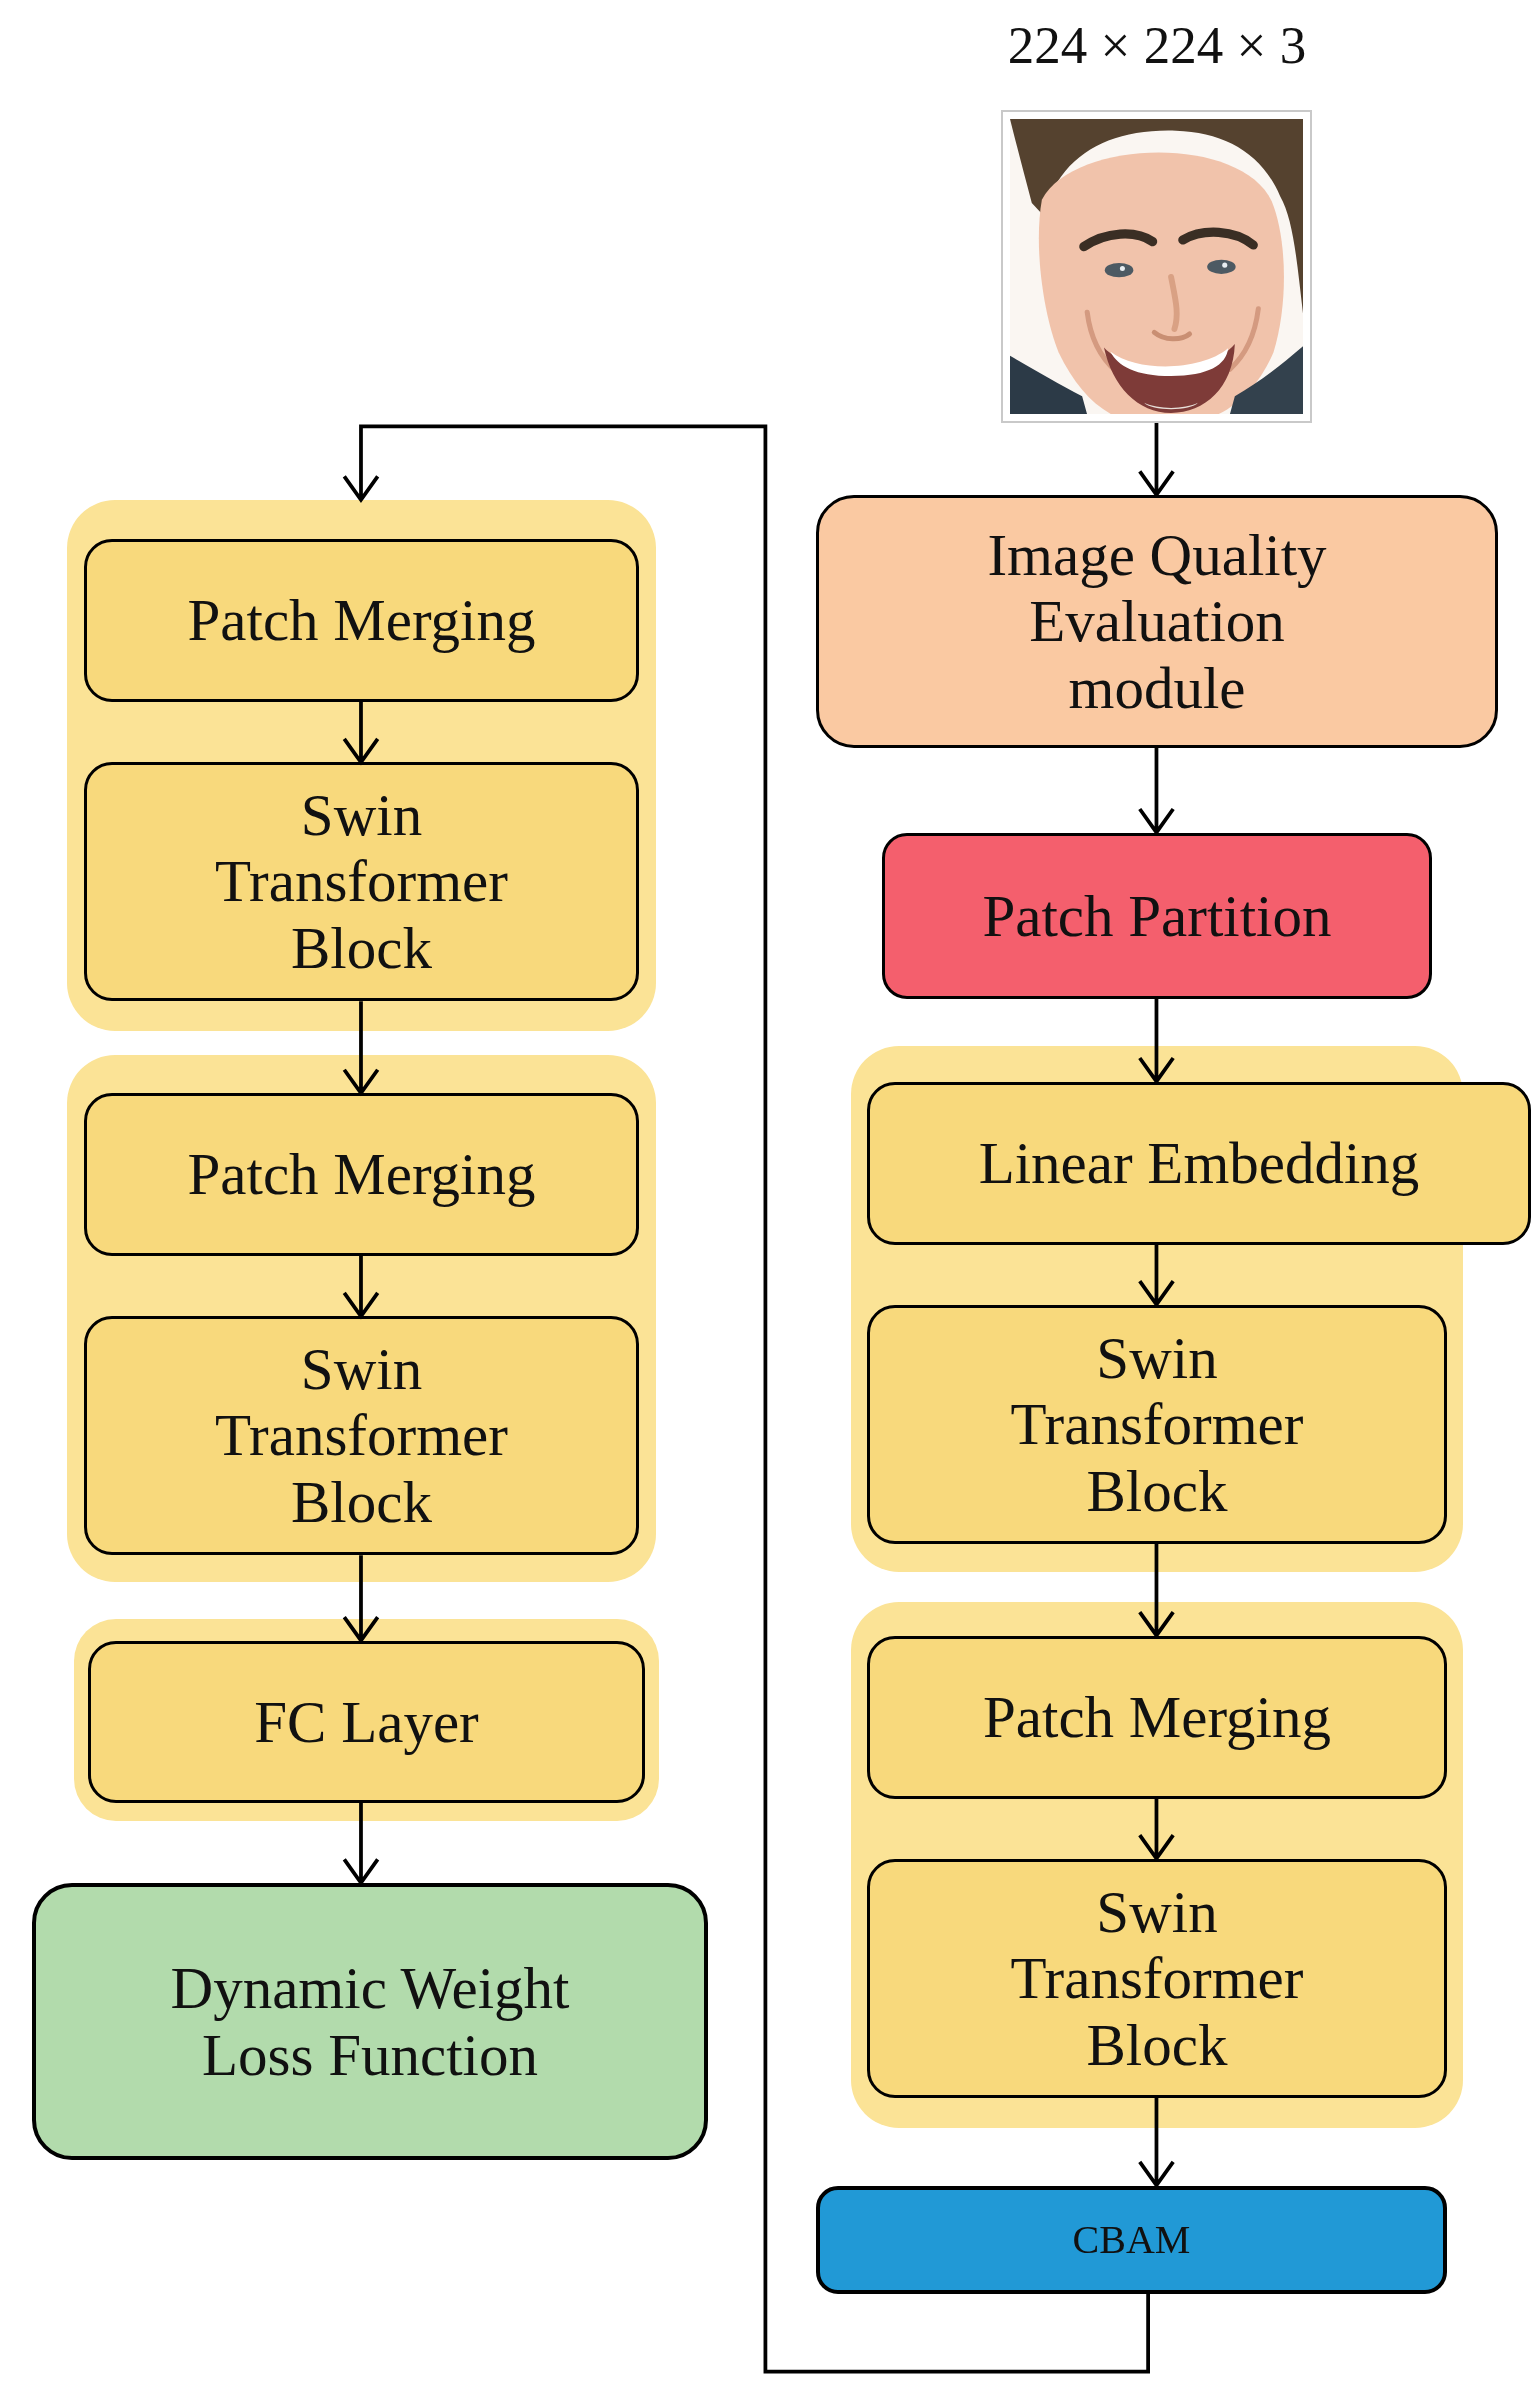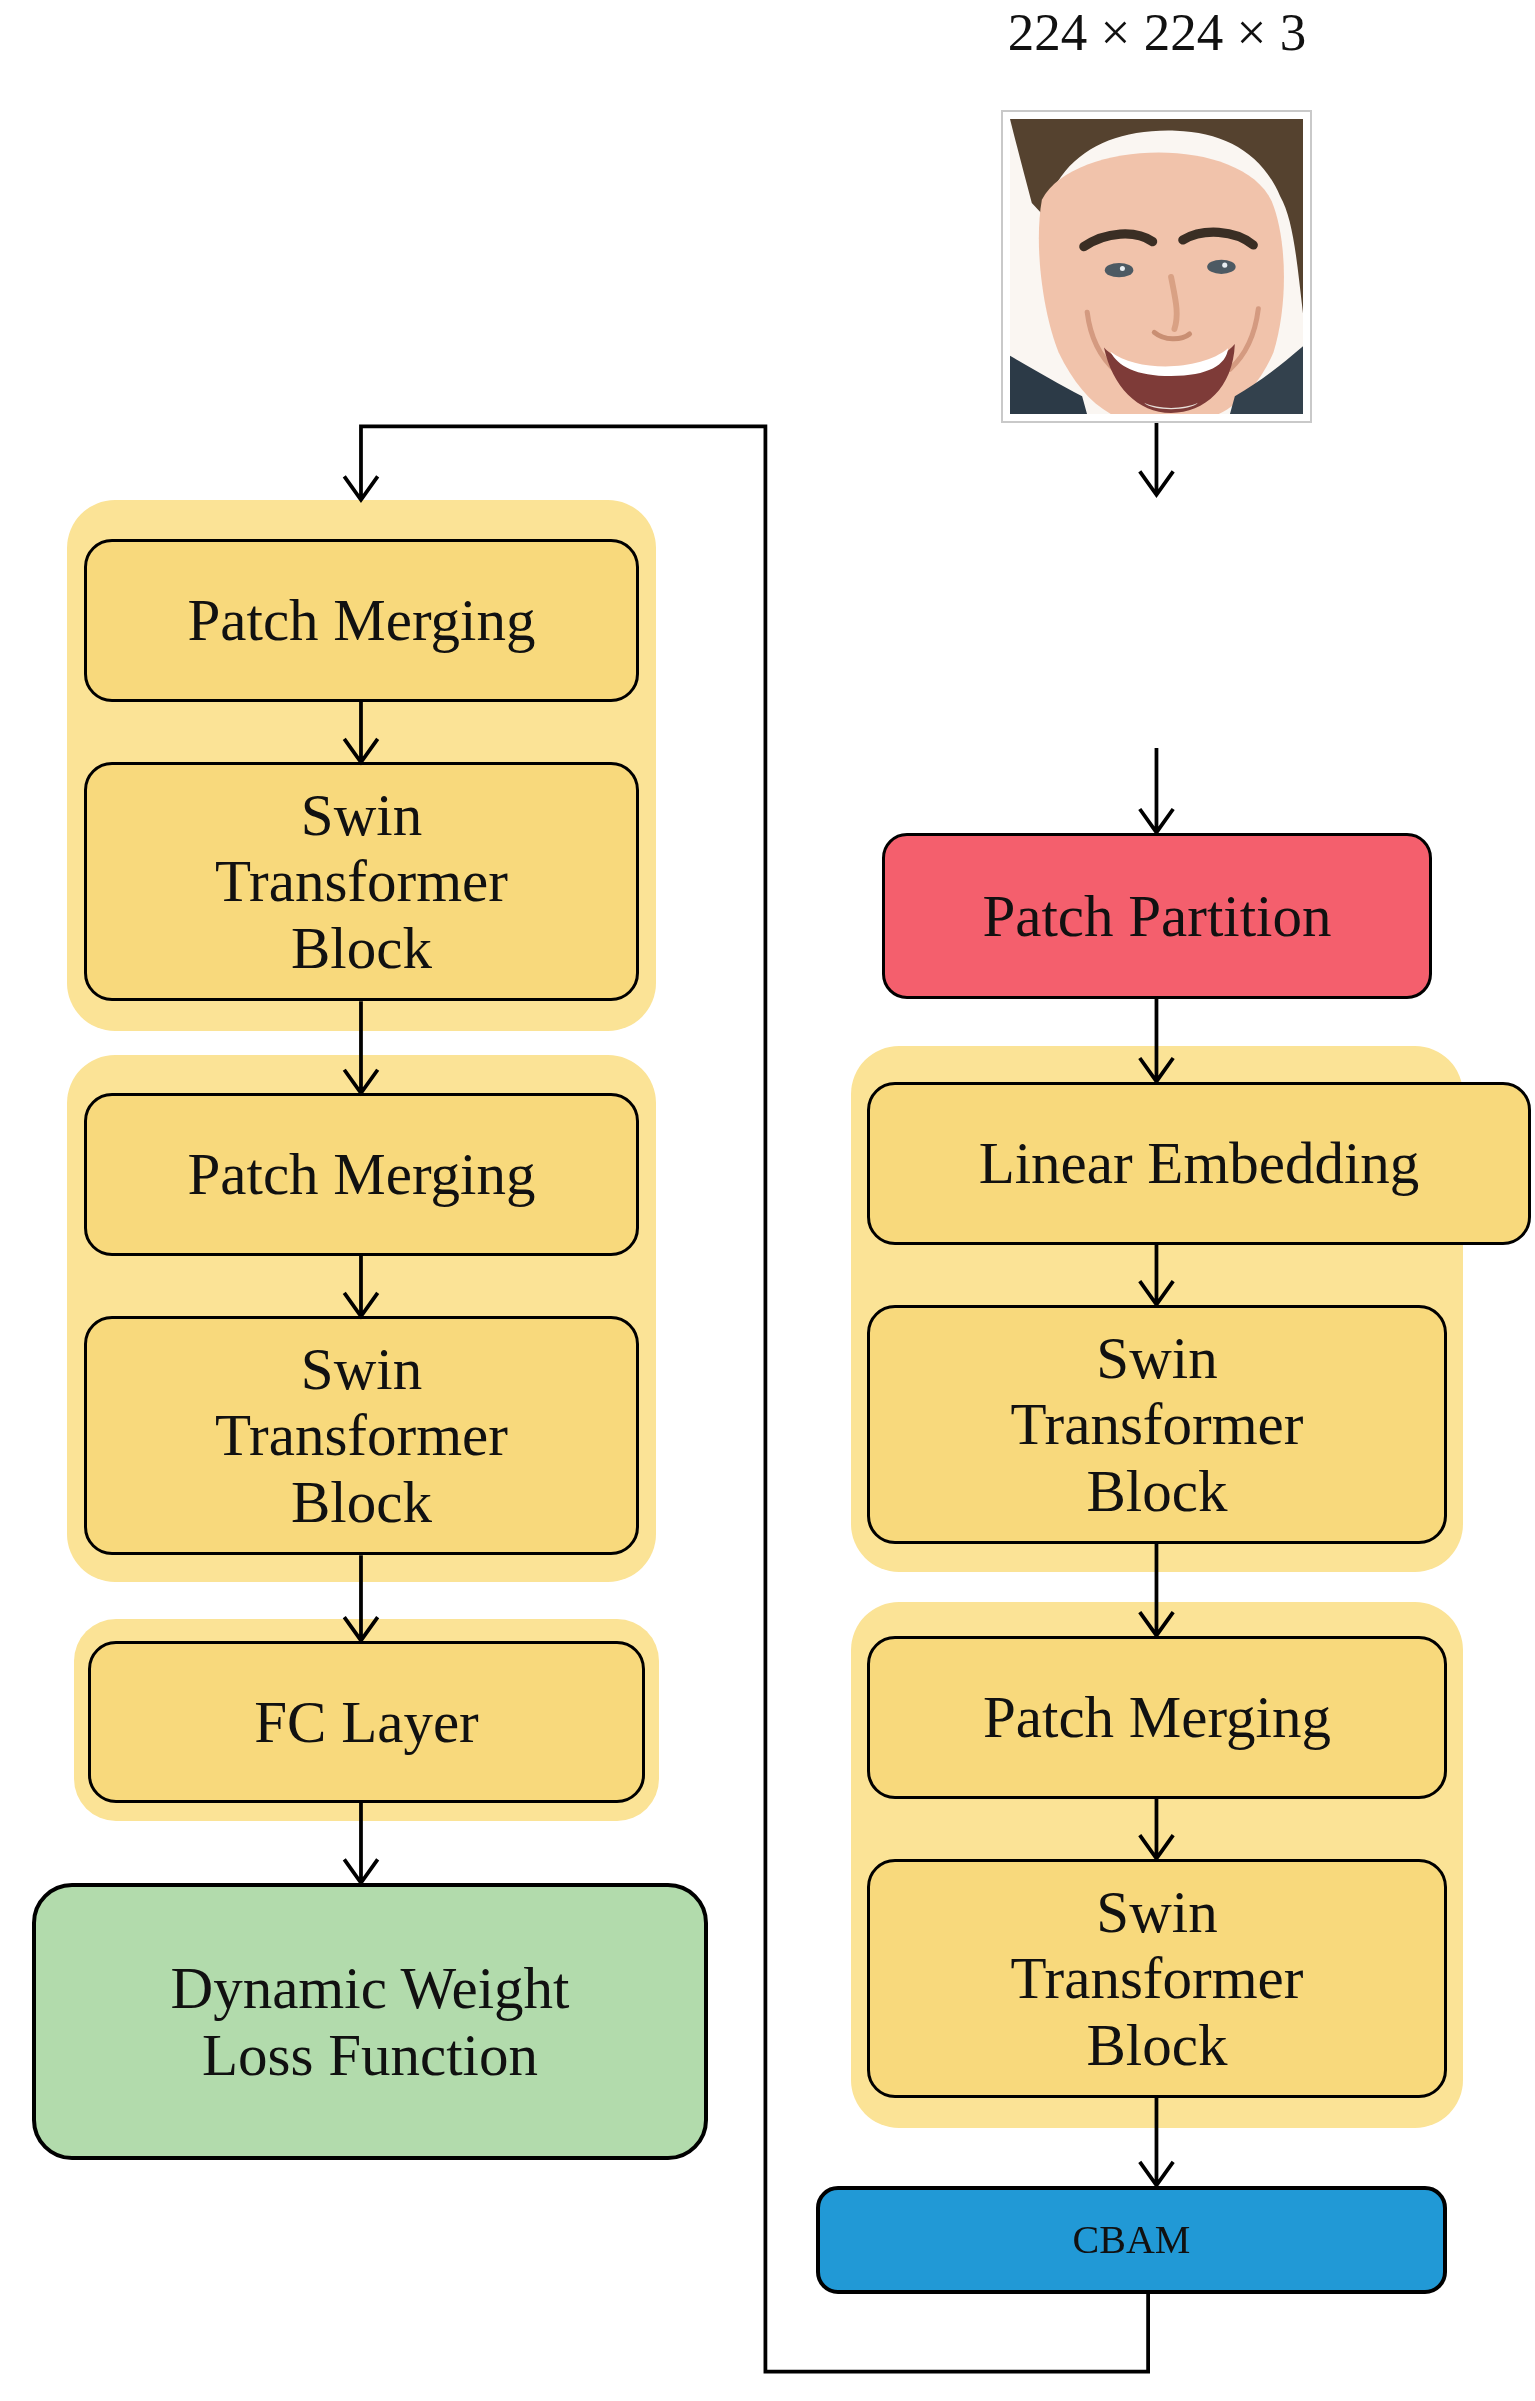--- a/index.html
+++ b/index.html
@@ -38,21 +38,21 @@
   .bluebox{
     background:var(--blue,#2199D6);
     border:4.2px solid #000;border-radius:22px;
   }
   .label{
     white-space:pre-line;
     font-size:59px;line-height:1.12;color:#111;
   }
   .label.small{font-size:40px;}
   .title-label{
-    position:absolute;left:906px;top:2px;width:502px;
+    position:absolute;left:906px;top:15px;width:502px;
     text-align:center;font-size:53px;color:#111;
   }
   .face-frame{
     position:absolute;left:1001px;top:110px;width:311px;height:313px;
     box-sizing:border-box;background:#ffffff;
     border:2.5px solid #c9c9c9;padding:6.7px;
   }
   .face-frame svg{display:block;width:100%;height:100%;}
   .wires{position:absolute;left:0;top:0;pointer-events:none;}
   .wires path{stroke:var(--line,#000);stroke-width:4.5;fill:none;}
@@ -88,20 +88,25 @@
 
       <path d="M92,230 C96,262 108,284 126,300" stroke="#d49a80" stroke-width="6" fill="none" stroke-linecap="round"></path>
       <path d="M296,226 C292,258 280,282 262,298" stroke="#d49a80" stroke-width="6" fill="none" stroke-linecap="round"></path>
 
       <path d="M112,272 C146,308 236,306 268,268 C266,320 232,350 192,350 C152,350 122,318 112,272 Z" fill="#7e3b38"></path>
       <path d="M120,277 C152,302 228,300 260,273 C258,293 236,306 192,306 C150,306 128,294 120,277 Z" fill="#ffffff"></path>
       <path d="M160,338 C176,346 208,346 224,338 C216,348 168,348 160,338 Z" fill="#e8e0da"></path>
     </svg>
   </div>
 
+  <div class="node peachbox" style="left:816px;top:495px;width:682px;height:253px">
+    <span class="label">Image Quality
+Evaluation
+module</span>
+  </div>
 
   <div class="node redbox" style="left:882px;top:833px;width:550px;height:166px">
     <span class="label">Patch Partition</span>
   </div>
 
   <div class="node halo" style="left:851px;top:1046px;width:612px;height:526px"></div>
   <div class="node ybox" style="left:867px;top:1082px;width:664px;height:163px">
     <span class="label">Linear Embedding</span>
   </div>
   <div class="node ybox" style="left:867px;top:1305px;width:580px;height:239px">

